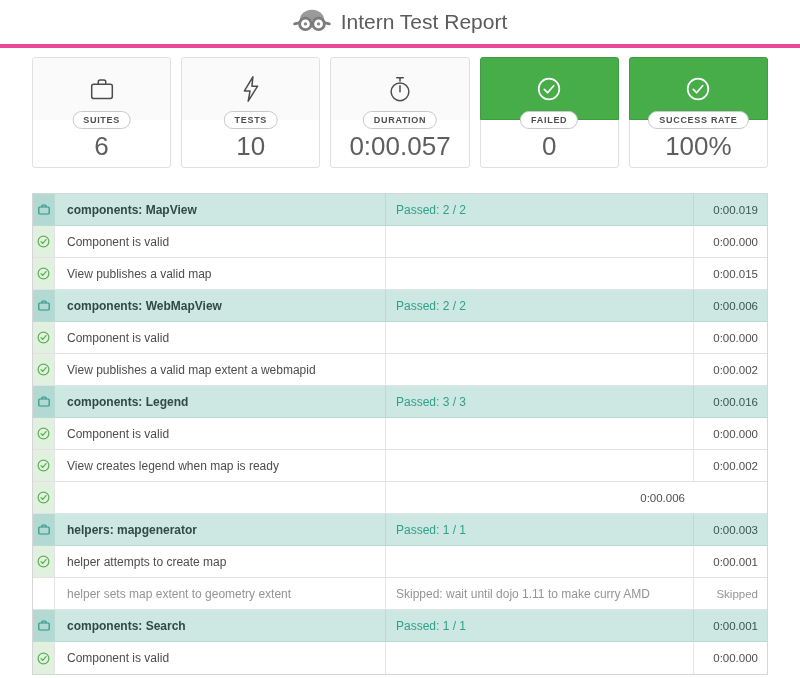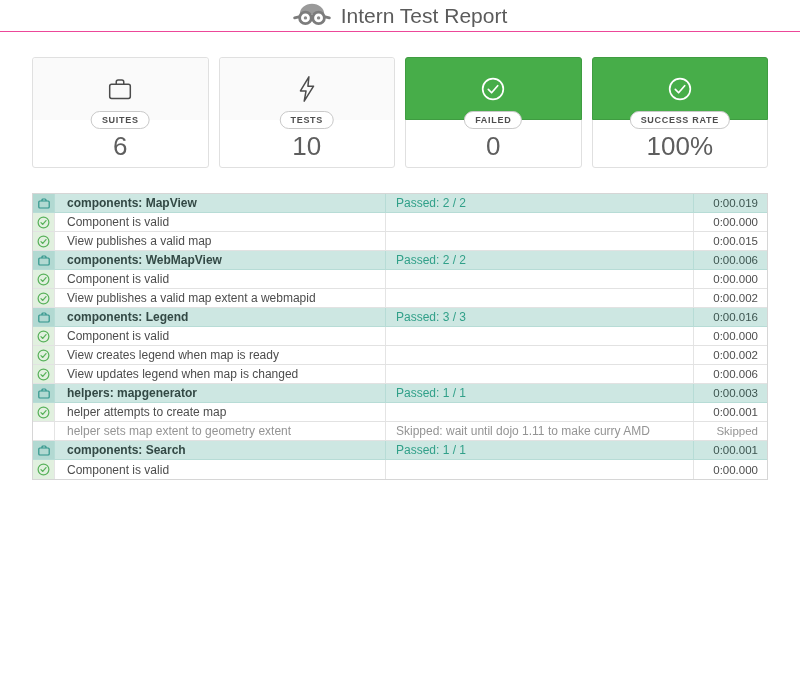--- a/index.html
+++ b/index.html
@@ -1,40 +1,40 @@
 <!DOCTYPE html>
 <html><head>
 <meta charset="utf-8">
 <style>
   * { box-sizing: border-box; margin: 0; padding: 0; }
   html, body { width: 800px; height: 678px; overflow: hidden; background: #ffffff;
     font-family: "Liberation Sans", "DejaVu Sans", sans-serif; }
 
   
-  .header { height: 32px; border-bottom: 1px solid #ec4899; display: flex;
+  .header { height: 48px; border-bottom: 4px solid #ec4899; display: flex;
     align-items: center; justify-content: center; gap: 10px; }
   .title { font-size: 21px; font-weight: 400; color: #5b5b5b; }
 
   
-  .summary { margin: 25px 32px 0 32px; display: flex; gap: 10px; }
+  .summary { margin: 9px 32px 0 32px; display: flex; gap: 10px; }
   .card { flex: 1 1 0; position: relative; height: 111px; border: 1px solid #e0e0e0;
     border-radius: 3px; background: #ffffff; }
   .icon-area { height: 62px; display: flex; align-items: center; justify-content: center;
     background: #fafafa; border-radius: 3px 3px 0 0; }
   .card.success .icon-area { background: #47ad49; border: 1px solid #3f9c41; margin: -1px -1px 0 -1px; height: 63px; }
   .pill { position: absolute; top: 62px; left: 50%; transform: translate(-50%, -50%);
     background: #ffffff; border: 1px solid #c9c9c9; border-radius: 11px;
     padding: 3px 10px; font-size: 9px; font-weight: bold; letter-spacing: 0.7px;
     color: #4e4e4e; white-space: nowrap; z-index: 2; }
   .value { height: 49px; display: flex; align-items: flex-end; justify-content: center;
     font-size: 26px; color: #5e5e5e; padding-bottom: 7px; }
 
   
   .results { margin: 25px 32px 0 32px; border: 1px solid #d6d6d6; }
-  .row { display: grid; grid-template-columns: 22px 331px 1fr 73px; height: 19px;
+  .row { display: grid; grid-template-columns: 22px 331px 1fr 73px; height: 32px;
     background: #ffffff; border-bottom: 1px solid #e2e2e2; font-size: 12px; color: #4d4d4d; }
   .row:last-child { border-bottom: none; }
   .cell { display: flex; align-items: center; border-right: 1px solid #e4e4e4;
     padding: 0 10px; overflow: hidden; white-space: nowrap; }
   .cell.duration { border-right: none; justify-content: flex-end; padding-right: 9px;
     font-size: 11.5px; }
   .cell.icon-cell { padding: 0; justify-content: center; }
   .cell.name { padding-left: 12px; }
   .row.test .cell.name, .row.skip .cell.name { }
 
@@ -93,20 +93,34 @@
         <span>
           <svg width="26" height="30" viewBox="0 0 26 32" fill="none" stroke="#4c4c4c" stroke-width="1.6" stroke-linejoin="round">
             <path d="M15 3 L6 18 h6 L10 29 L20 13 h-6 z"></path>
           </svg>
         </span>
       </div>
       <div class="pill">TESTS</div>
       <div class="value">10</div>
     </div>
 
+    <div class="card neutral">
+      <div class="icon-area">
+        <span>
+          <svg width="28" height="30" viewBox="0 0 30 32" fill="none" stroke="#4c4c4c" stroke-width="1.6" stroke-linecap="round">
+            <circle cx="15" cy="19" r="9.5"></circle>
+            <path d="M15 19 V12.5"></path>
+            <path d="M15 7.5 V4.5"></path>
+            <path d="M11.5 4 h7"></path>
+          </svg>
+        </span>
+      </div>
+      <div class="pill">DURATION</div>
+      <div class="value">0:00.057</div>
+    </div>
 
     <div class="card success">
       <div class="icon-area">
         <span>
           <svg width="30" height="30" viewBox="0 0 32 32" fill="none" stroke="#ffffff" stroke-width="1.8" stroke-linecap="round" stroke-linejoin="round">
             <circle cx="16" cy="16" r="11"></circle>
             <path d="M11 16.5 L14.5 20 L21 12.5"></path>
           </svg>
         </span>
       </div>
@@ -260,21 +274,20 @@
       <div class="cell duration">0:00.002</div>
     </div>
 
     <div class="row test">
       <div class="cell icon-cell">
         <svg width="13" height="13" viewBox="0 0 14 14" fill="none" stroke="#58b15a" stroke-width="1.3" stroke-linecap="round" stroke-linejoin="round">
             <circle cx="7" cy="7" r="5.8"></circle>
             <path d="M4.3 7.2 L6.2 9.1 L9.7 4.9"></path>
           </svg>
       </div>
-      <div class="cell name">View updates legend when map is changed</div>
       <div class="cell status">
           <span class="st1"></span>
         </div>
       <div class="cell duration">0:00.006</div>
     </div>
 
     <div class="row suite">
       <div class="cell icon-cell">
         <svg width="12" height="11" viewBox="0 0 12 11" fill="none" stroke="#2f948a" stroke-width="1.2">
             <rect x="0.8" y="3" width="10.4" height="7" rx="1"></rect>

